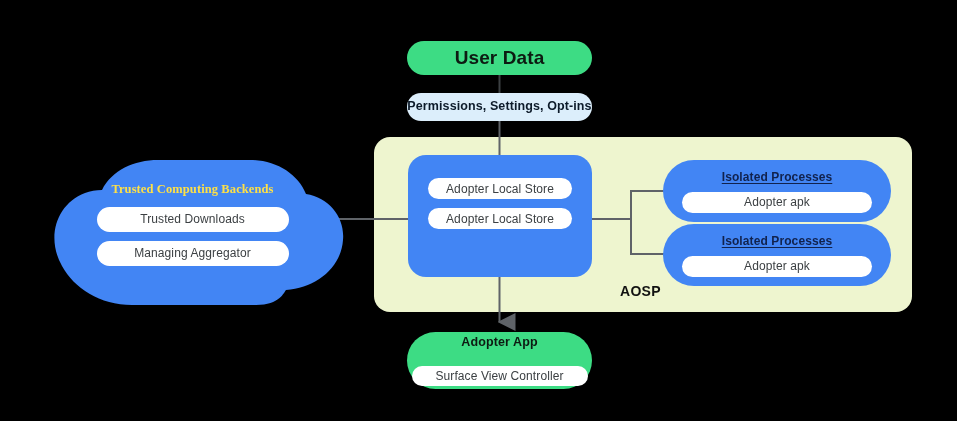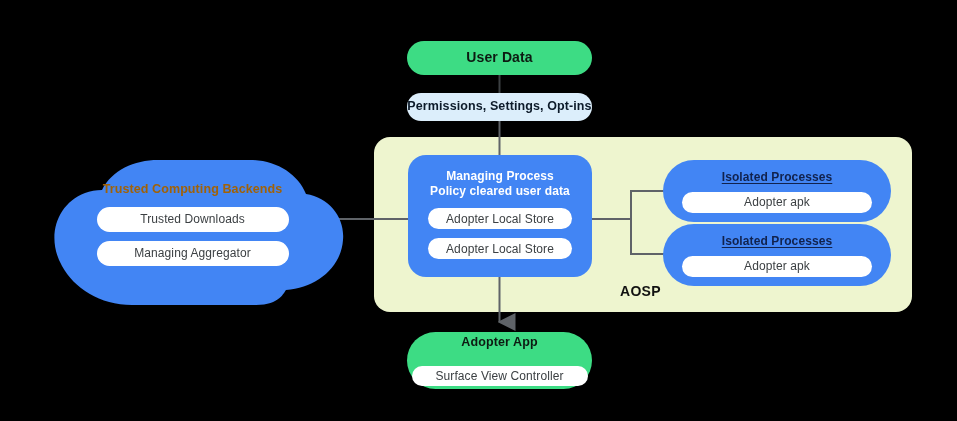--- a/index.html
+++ b/index.html
@@ -65,21 +65,21 @@
   }
 
   
   #user-data {
     left: 407px;
     top: 41px;
     width: 185px;
     height: 34px;
     background: #3DDC84;
     color: #0d1b12;
-    font-size: 14px;
+    font-size: 19px;
   }
 
   
   #permissions {
     left: 407px;
     top: 93px;
     width: 185px;
     height: 28px;
     background: #DCEEFB;
     color: #0d1b2a;
@@ -143,22 +143,23 @@
     position: absolute;
     left: 0; top: 0;
     width: 305px; height: 145px;
     display: flex;
     flex-direction: column;
     align-items: center;
     padding-top: 22px;
     box-sizing: border-box;
   }
   #cloud-content .title-text {
-    color: #a16207;
+    color: #fde047;
     font-size: 12.5px;
+    font-family: Liberation Serif, serif;
   }
   #cloud-content .chip {
     width: 192px;
     height: 25px;
     margin-top: 9px;
   }
 
   
   #adopter-app {
     left: 407px;
@@ -219,24 +220,20 @@
 
   <div class="node pill" id="user-data">
     <span class="title-text">User Data</span>
   </div>
 
   <div class="node pill" id="permissions">
     <span class="title-text">Permissions,  Settings, Opt-ins</span>
   </div>
 
   <div class="node" id="managing-process" style="display:flex;flex-direction:column;align-items:center;">
-    <span class="title-text">
-      <span>Managing Process</span><br>
-      <span>Policy cleared user data</span>
-    </span>
     <div class="chip">Adopter Local Store</div>
     <div class="chip">Adopter Local Store</div>
   </div>
 
   <div class="node isolated" id="isolated-1">
     <span class="title-text">Isolated Processes</span>
     <div class="chip">Adopter apk</div>
   </div>
 
   <div class="node isolated" id="isolated-2">

